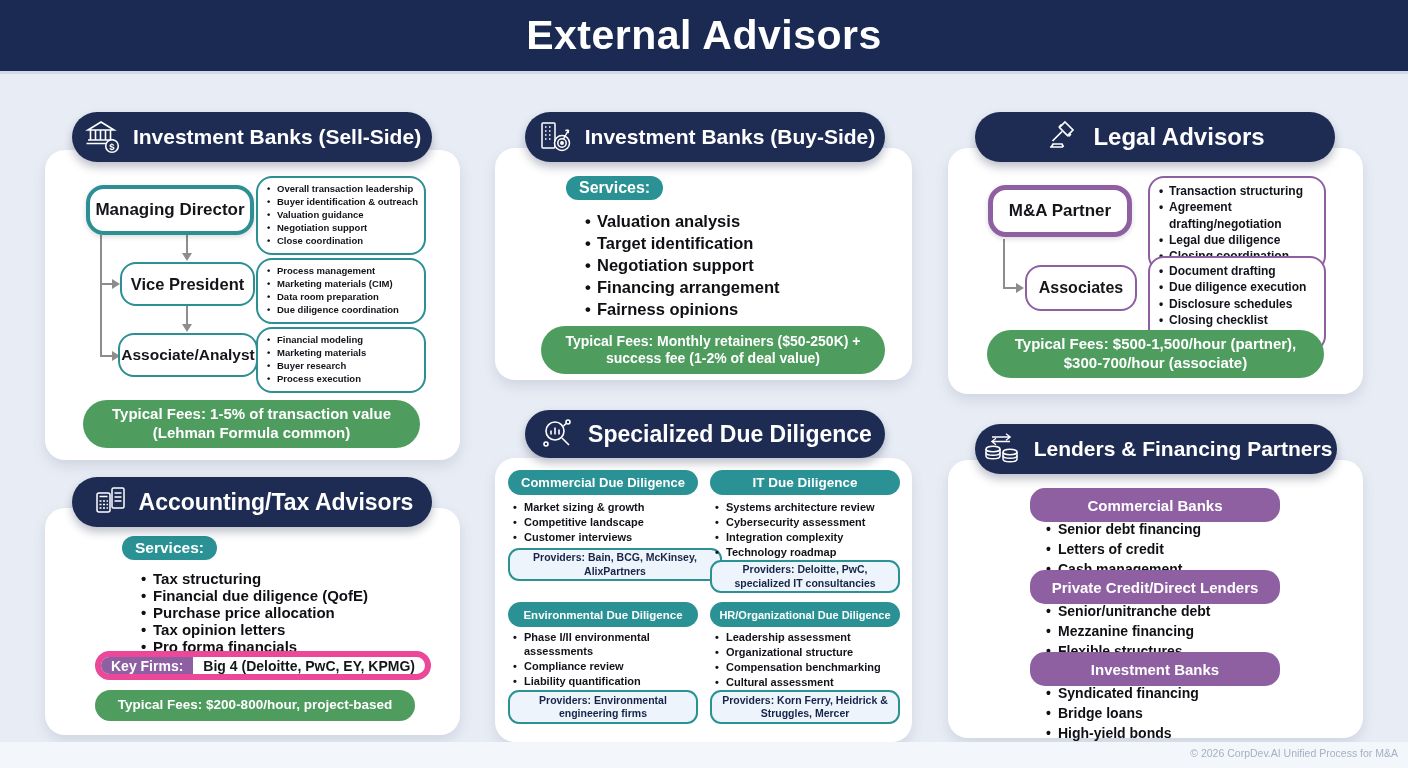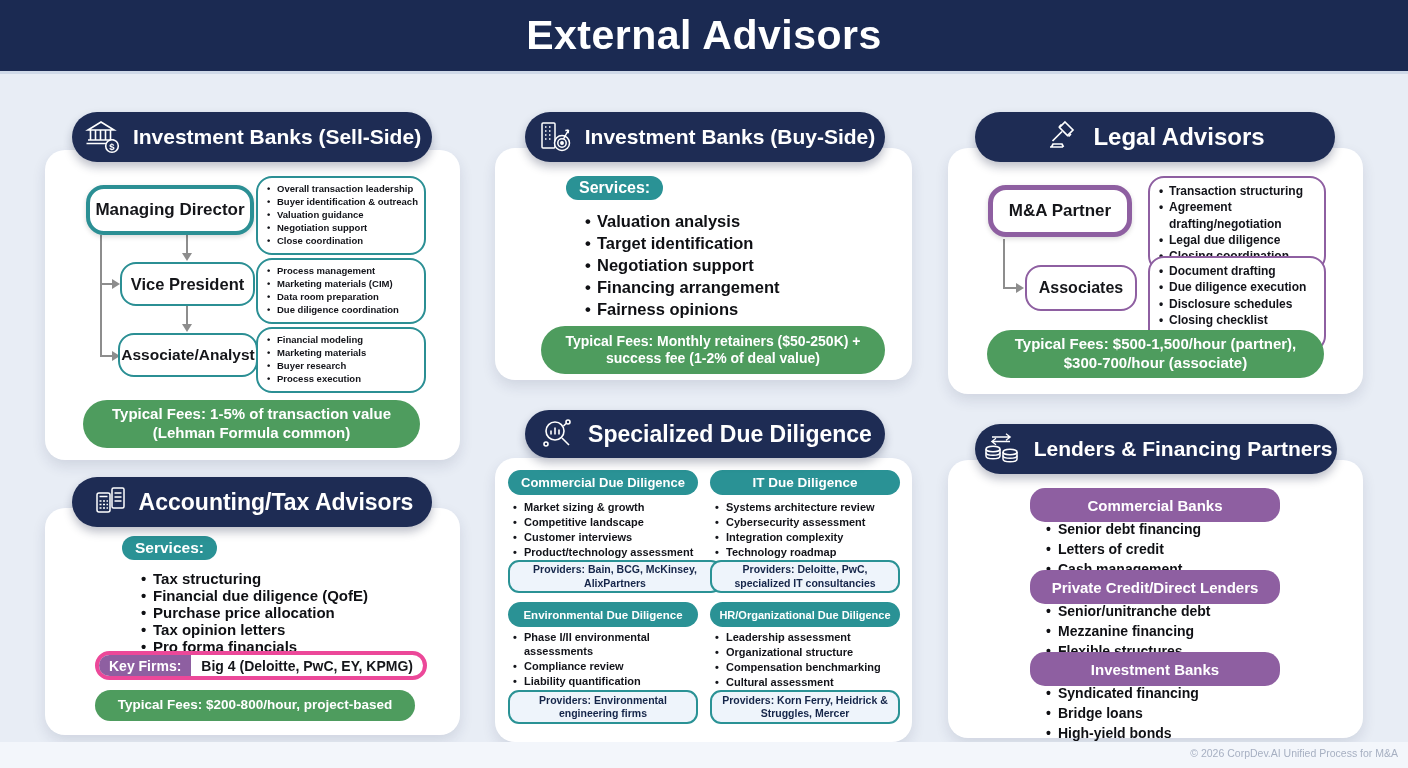--- a/index.html
+++ b/index.html
@@ -48,21 +48,21 @@
   
   .sect-pill { position:absolute; background:#2a9295; color:#fff; font-weight:bold; border-radius:14px;
                height:25px; display:flex; align-items:center; justify-content:center; text-align:left; }
   .dd-list { position:absolute; font-size:11px; font-weight:bold; color:#121319; line-height:1.28; }
   .dd-list li { padding-left:12px; margin-bottom:1px; }
   .providers { position:absolute; background:#eef4fb; border:2px solid #2a9295; border-radius:11px;
                color:#152549; font-weight:bold; font-size:10.5px; text-align:center; line-height:1.25;
                display:flex; align-items:center; justify-content:center; padding:2px 8px; }
 
   
-  .keyfirms { position:absolute; display:inline-flex; align-items:stretch; border:4px solid #ec4899;
+  .keyfirms { position:absolute; display:inline-flex; align-items:stretch; border:6px solid #ec4899;
               border-radius:17px; overflow:hidden; background:#fff; height:29px; }
   .kf-label { background:#8e5fa1; color:#fff; font-weight:bold; font-size:14px; display:flex; align-items:center; padding:0 10px; }
   .kf-value { color:#15161a; font-weight:bold; font-size:14px; display:flex; align-items:center; padding:0 10px; white-space:nowrap; }
 
   
   .group-pill { position:absolute; background:#8e5fa1; color:#fff; font-weight:bold; border-radius:15px;
                 width:250px; height:34px; font-size:15px; display:flex; align-items:center; justify-content:center; }
   .lend-list { position:absolute; font-size:14px; font-weight:bold; color:#0f1014; line-height:1.22; }
   .lend-list li { margin-bottom:3px; }
 
@@ -201,21 +201,21 @@
     <span class="t">Specialized Due Diligence</span>
   </div>
 
   <div class="sect-pill" style="left:508px;top:470px;width:190px;font-size:13px;">Commercial Due Diligence</div>
   <ul class="dd-list" style="left:512px;top:500px;width:190px;">
       <li>Market sizing &amp; growth</li>
       <li>Competitive landscape</li>
       <li>Customer interviews</li>
       <li>Product/technology assessment</li>
     </ul>
-  <div class="providers" style="left:508px;top:560px;width:214px;height:33px;">Providers: Bain, BCG, McKinsey, AlixPartners</div>
+  <div class="providers" style="left:508px;top:548px;width:214px;height:33px;">Providers: Bain, BCG, McKinsey, AlixPartners</div>
 
   <div class="sect-pill" style="left:710px;top:470px;width:190px;font-size:13.5px;">IT Due Diligence</div>
   <ul class="dd-list" style="left:714px;top:500px;width:190px;">
       <li>Systems architecture review</li>
       <li>Cybersecurity assessment</li>
       <li>Integration complexity</li>
       <li>Technology roadmap</li>
     </ul>
   <div class="providers" style="left:710px;top:560px;width:190px;height:33px;">Providers: Deloitte, PwC, specialized IT consultancies</div>
 

